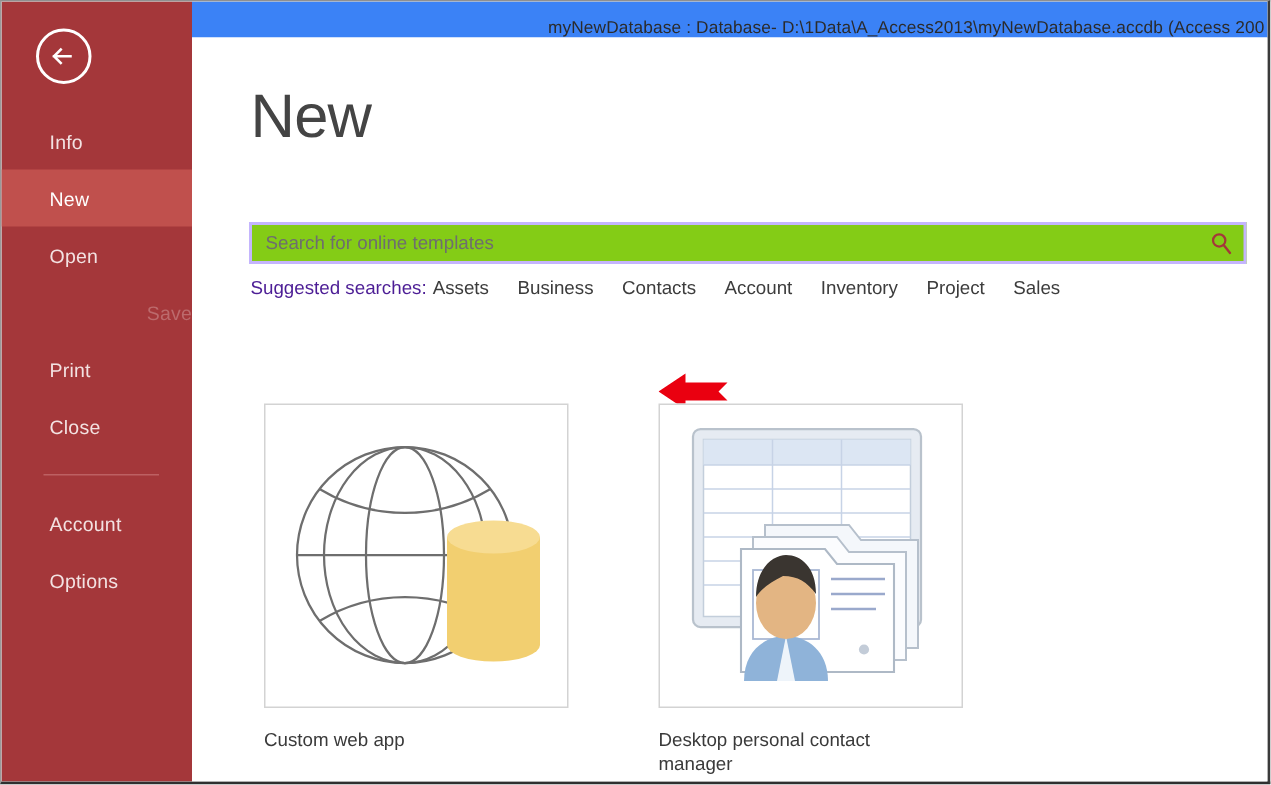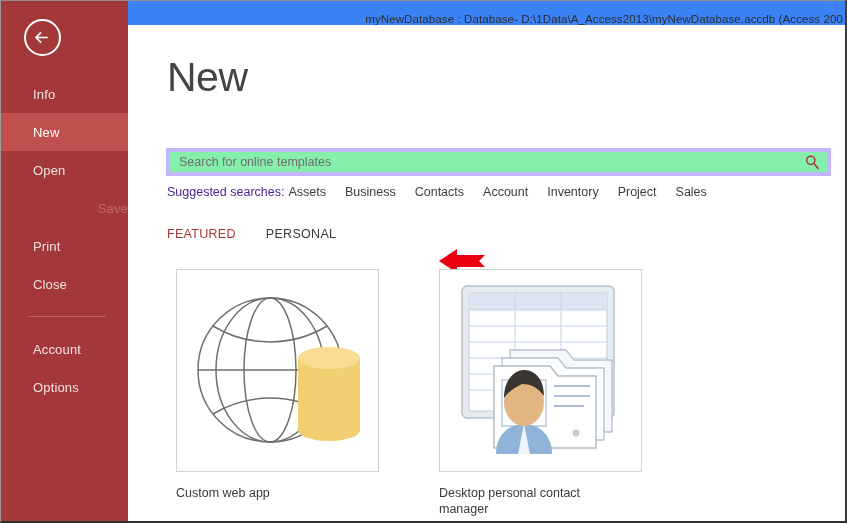--- a/index.html
+++ b/index.html
@@ -129,23 +129,23 @@
     position: absolute;
     left: 38px;
     top: 123px;
     width: 665px;
     height: 28px;
   }
   #search-box {
     position: relative;
     width: 100%;
     height: 100%;
-    border: 4px solid #c4b5fd;
-    box-sizing: border-box;
-    background: #86efac;
+    border: 2px solid #c4b5fd;
+    box-sizing: border-box;
+    background: #84cc16;
   }
   #search-input {
     position: absolute;
     left: 0;
     top: 0;
     width: 100%;
     height: 100%;
     border: 0;
     outline: none;
     box-sizing: border-box;
@@ -303,24 +303,20 @@
       <span class="label">Suggested searches:</span>
       <span class="term">Assets</span>
       <span class="term">Business</span>
       <span class="term">Contacts</span>
       <span class="term">Account</span>
       <span class="term">Inventory</span>
       <span class="term">Project</span>
       <span class="term">Sales</span>
     </div>
 
-    <div id="tabs">
-      <span class="tab active">FEATURED</span>
-      <span class="tab inactive">PERSONAL</span>
-    </div>
 
     <svg id="annotation-arrow" viewBox="0 0 56 28">
       <path d="M0 14 L18 2 L18 8 L46 8 L40 14 L46 20 L18 20 L18 26 Z" fill="#ea0010"></path>
     </svg>
 
     <div id="cards">
 
       <div class="card">
         <div class="thumb">
           <svg width="201" height="201" viewBox="0 0 201 201">

